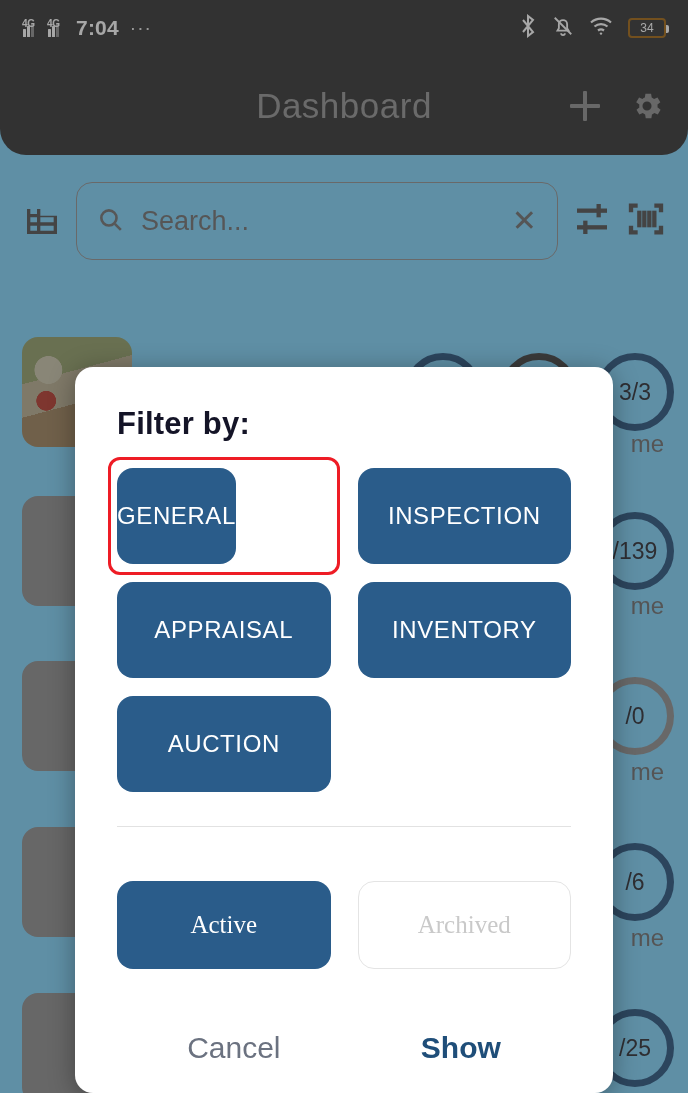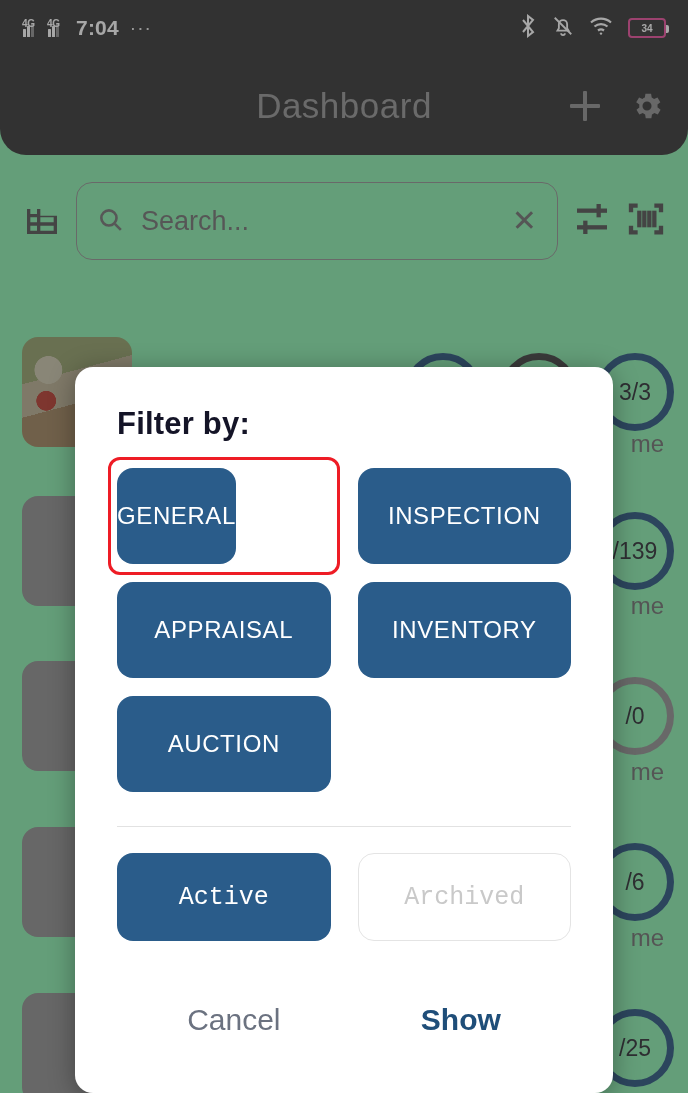--- a/index.html
+++ b/index.html
@@ -2,42 +2,42 @@
 <html><head>
 <meta charset="utf-8">
 <style>
   * { box-sizing: border-box; margin: 0; padding: 0; }
   html, body {
     width: 688px; height: 1093px;
     background: #808080;
     font-family: "Liberation Sans", sans-serif;
     overflow: hidden;
   }
-  #app { position: relative; width: 688px; height: 1093px; background: #86efac; }
+  #app { position: relative; width: 688px; height: 1093px; background: #7dd3fc; }
 
   
   .bg-layer { position: absolute; inset: 0; }
 
   .statusbar {
     position: absolute; top: 0; left: 0; right: 0; height: 56px;
     background: #2b2b2b; display: flex; align-items: center;
     padding: 0 22px; color: #fff;
   }
   .sb-left { display: flex; align-items: center; gap: 9px; }
   .sb-right { margin-left: auto; display: flex; align-items: center; gap: 15px; }
   .sig { display: flex; align-items: flex-end; gap: 1px; height: 17px; position: relative; padding-left: 1px;}
   .sig i { display: block; width: 3px; background: #fff; border-radius: .5px; }
   .sig i:nth-child(1){height:5px} .sig i:nth-child(2){height:8px}
   .sig i:nth-child(3){height:11px} .sig i:nth-child(4){height:14px;background:#8b8b8b}
   .sig .g { position: absolute; top: -2px; left: 0; font-size: 10px; font-weight: bold; letter-spacing: -.3px;}
   .sb-time { font-size: 21px; font-weight: bold; letter-spacing: .2px; margin-left: 4px;}
   .sb-dots { font-size: 19px; letter-spacing: 1px; color: #e6e6e6; margin-left:2px;}
   .batt {
-    border: 2px solid #ec4899; border-radius: 4px; width: 38px; height: 20px;
-    font-size: 10px; font-weight: bold; display: flex; align-items: center;
+    border: 2px solid #a16207; border-radius: 4px; width: 38px; height: 20px;
+    font-size: 12px; font-weight: normal; display: flex; align-items: center;
     justify-content: center; position: relative; color:#fff;
   }
   .batt::after { content: ""; position: absolute; right: -5px; top: 5px; width: 3px; height: 8px;
     background: #fff; border-radius: 0 2px 2px 0; }
 
   .appbar {
     position: absolute; top: 56px; left: 0; right: 0; height: 99px;
     background: #2b2b2b; border-radius: 0 0 26px 26px;
     display: flex; align-items: center; justify-content: center;
   }
@@ -100,22 +100,22 @@
   }
   .highlight-wrap { position: relative; }
   .highlight-wrap::after {
     content: ""; position: absolute; left: -9px; top: -11px; right: -9px; bottom: -11px;
     border: 3px solid #ee1c25; border-radius: 12px; pointer-events: none;
   }
 
   .divider { height: 1px; background: #e2e2e2; margin: 34px 0 26px 0; }
 
   .state-row { display: grid; grid-template-columns: 1fr 1fr; gap: 27px; }
-  .state-btn { height: 88px; border-radius: 16px; font-size: 25px; font-family: Liberation Mono, monospace;
-    display: flex; align-items: center; justify-content: center; cursor: pointer; }
+  .state-btn { height: 88px; border-radius: 16px; font-size: 25px; font-family: Liberation Serif, serif;
+    display: flex; align-items: center; justify-content: center; cursor: pointer; margin-top: 28px; }
   .state-btn.on { background: #2a5c8a; color: #fff; border: none; }
   .state-btn.off { background: #fff; color: #c9c9c9; border: 1px solid #e4e4e4; }
 
   .dlg-actions { display: flex; align-items: center; justify-content: space-around;
     margin-top: 62px; }
   .act { font-size: 30px; cursor: pointer; background:none; border:none; font-family: inherit;}
   .act.cancel { color: #6b7280; }
   .act.show { color: #1f4e79; font-weight: bold; text-align: right; }
 </style>
 </head>

